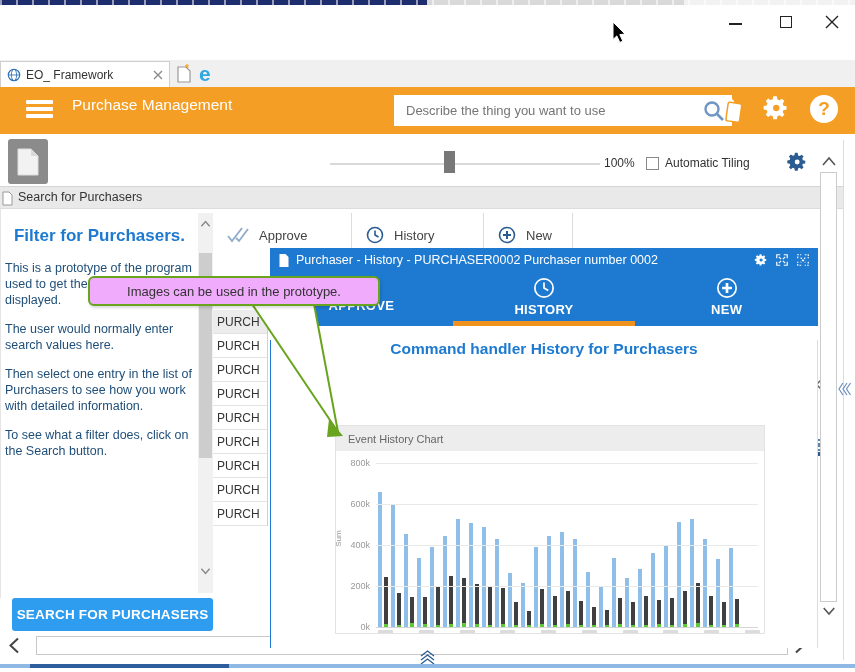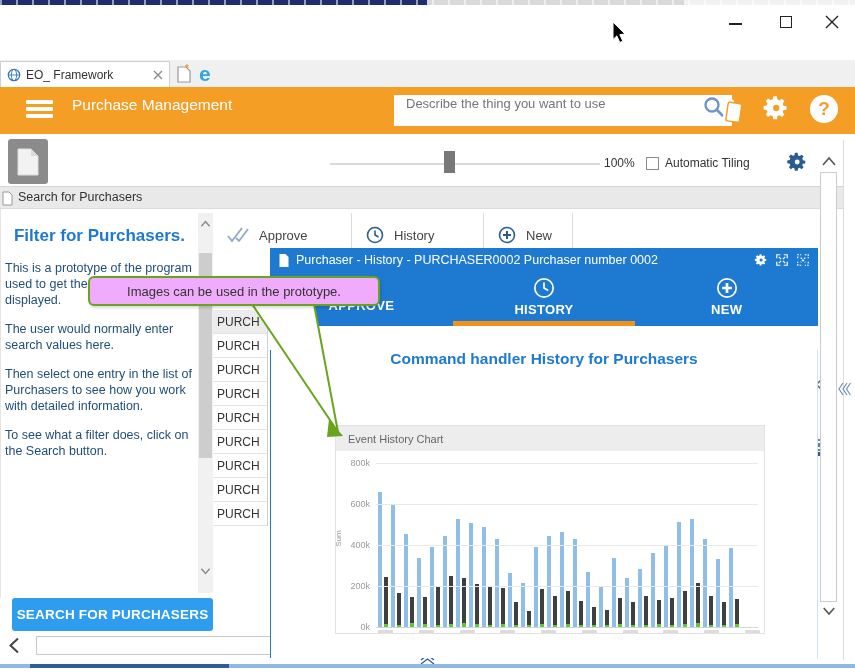--- a/index.html
+++ b/index.html
@@ -26,21 +26,21 @@
   #searchbox input{border:none;outline:none;flex:1;font-size:12.5px;color:#555;min-width:0;background:transparent;}
   #tabbar{left:0;top:60px;width:855px;height:27px;background:#f0f0f0;}
   #activetab{left:0;top:61px;width:170px;height:26px;background:#fff;border:1px solid #cfcfcf;border-bottom:none;display:flex;align-items:center;padding:0 6px;}
   #activetab .tabtitle{font-size:12px;color:#333;flex:1;margin-left:5px;white-space:nowrap;overflow:hidden;}
 
   
   #appheader{left:0;top:87px;width:855px;height:47px;background:#F49E25;}
   #hamburger{left:26px;top:100px;width:27px;height:18px;cursor:pointer;}
   #hamburger div{height:3.5px;background:#fff;margin-bottom:3.5px;border-radius:1px;}
   #apptitle{left:72px;top:96px;font-size:15.5px;color:#fff;}
-  #appsearch{left:394px;top:95px;width:338px;height:31px;background:#fff;display:flex;align-items:flex-start;padding:0 6px 0 10px;}
+  #appsearch{left:394px;top:95px;width:338px;height:31px;background:#fff;display:flex;align-items:center;padding:0 6px 0 10px;}
   #appsearch input{border:none;outline:none;flex:1;font-size:13px;color:#555;min-width:0;}
   #helpbtn{left:810px;top:95px;width:28px;height:28px;border-radius:50%;background:#fff;color:#F49E25;
     font-size:19px;font-weight:bold;display:flex;align-items:center;justify-content:center;}
 
   
   #doctile{left:8px;top:139px;width:40px;height:45px;background:#8b8b8b;border-radius:3px;display:flex;align-items:center;justify-content:center;}
   #slidertrack{left:330px;top:163px;width:270px;height:2px;background:#d9d9d9;}
   #sliderhandle{left:444px;top:151px;width:11px;height:22px;background:#787878;}
   #zoomval{left:604px;top:156px;font-size:12px;color:#333;}
   #tilingbox{left:646px;top:157px;width:13px;height:13px;border:1px solid #8a8a8a;background:#fff;}
@@ -69,21 +69,21 @@
 
   
   #overlay{left:270px;top:248px;width:548px;height:386px;z-index:20;}
   #ov-title{height:24px;background:#1E7AD0;display:flex;align-items:center;padding:0 8px;color:#fff;}
   #ov-title .t{font-size:12.5px;margin-left:6px;flex:1;white-space:nowrap;overflow:hidden;}
   #ov-tabs{height:54px;background:#1E7AD0;display:flex;position:relative;}
   .ovtab{flex:1;display:flex;flex-direction:column;align-items:center;justify-content:flex-start;padding-top:5px;color:#fff;}
   .ovtab .lbl{font-size:13px;font-weight:600;margin-top:3px;letter-spacing:.3px;}
   #ov-underline{position:absolute;left:33.33%;width:33.34%;bottom:0;height:5px;background:#F0921E;}
   #ov-body{height:308px;background:#fff;border-left:1px solid #1E7AD0;border-right:1px solid #cfe0f1;position:relative;}
-  #ov-heading{text-align:center;margin-top:24px;font-size:15.5px;font-weight:bold;color:#1E7AD0;}
+  #ov-heading{text-align:center;margin-top:14px;font-size:15.5px;font-weight:bold;color:#1E7AD0;}
 
   
   #chartcard{left:335px;top:425px;width:430px;height:209px;background:#fff;border:1px solid #e2e2e2;z-index:21;overflow:hidden;}
   #charthead{height:25px;background:#ededed;display:flex;align-items:center;padding-left:12px;font-size:11px;color:#666;}
   #plot{position:absolute;left:0;top:30px;right:6px;height:172px;}
   .gridline{position:absolute;left:40px;right:0;height:1px;background:#e9e9e9;}
   .ytick{position:absolute;left:0;width:34px;text-align:right;font-size:9px;color:#999;}
   #ylab{position:absolute;left:-6px;top:78px;font-size:8px;color:#999;transform:rotate(-90deg);}
   #bars{position:absolute;left:42px;right:0;bottom:1px;top:0;display:flex;align-items:flex-end;}
   .bargroup{display:flex;align-items:flex-end;gap:2px;margin-right:3px;}

